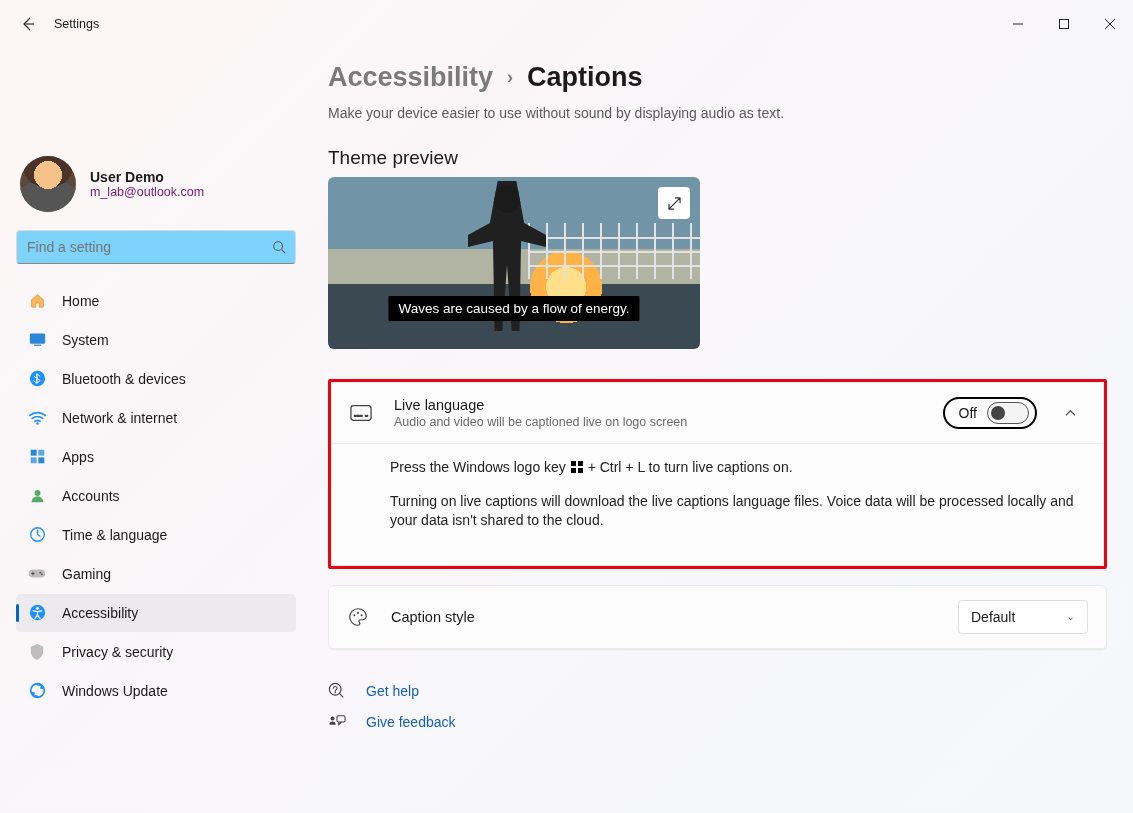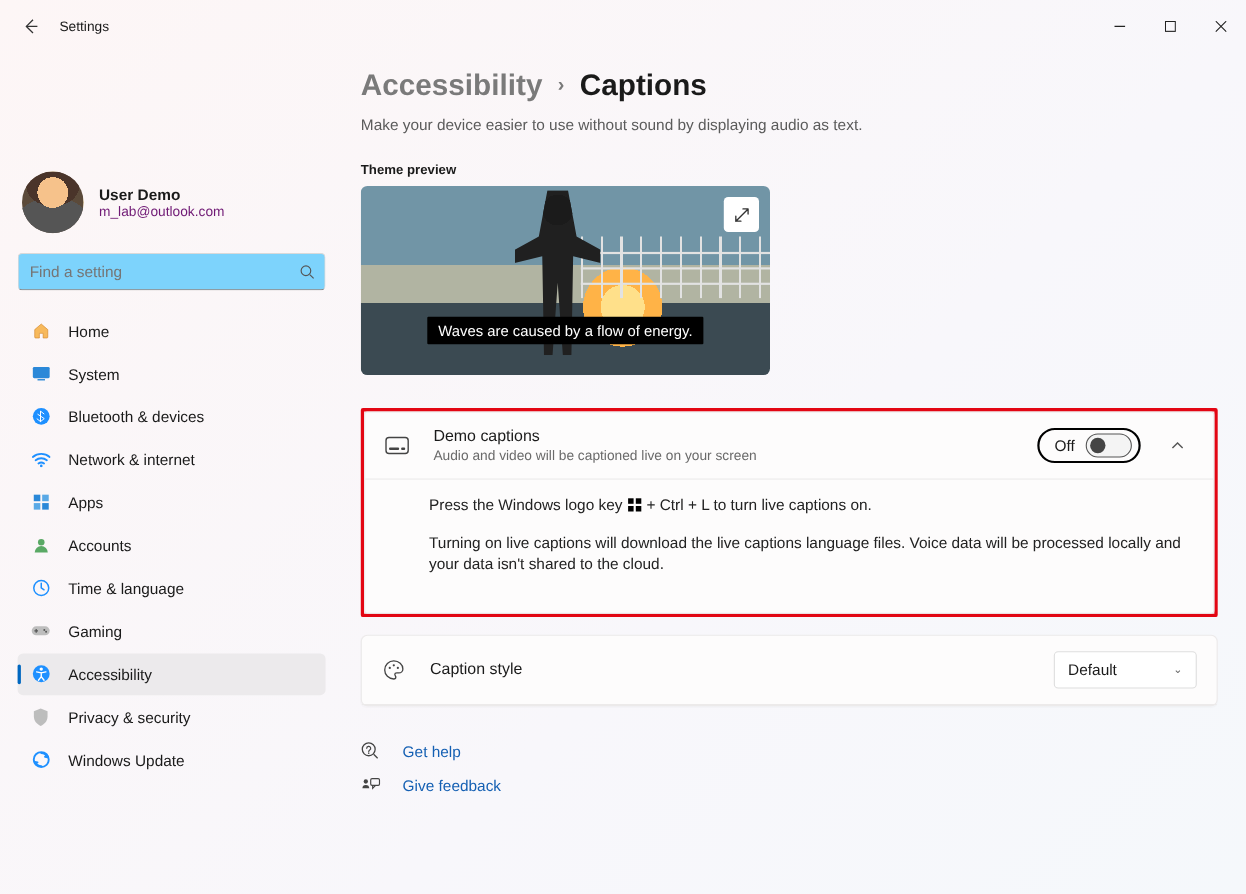--- a/index.html
+++ b/index.html
@@ -135,21 +135,21 @@
   .breadcrumb {
     display:flex; align-items:center; gap:14px;
     font-size: 27px;
     font-weight: 600;
     margin-bottom: 12px;
   }
   .breadcrumb .parent { color:#7a7a7a; font-weight:600; }
   .breadcrumb .sep { color:#7a7a7a; font-size:18px; }
   .subtitle { color:#5b5b5b; font-size:14px; margin-bottom: 26px; }
 
-  .section-label { font-weight:700; font-size:12px; margin-bottom:8px; }
+  .section-label { font-weight:400; font-size:19px; margin-bottom:8px; }
 
   .preview {
     position: relative;
     width: 372px; height: 172px;
     border-radius: 6px;
     overflow:hidden;
     background:
       radial-gradient(circle at 64% 64%, #ffe08a 0 20px, #ffb347 20px 36px, transparent 36px),
       linear-gradient(180deg,#7195a6 0 42%, #b1b4a2 42% 62%, #3b4a52 62% 100%);
     margin-bottom: 30px;
@@ -450,22 +450,22 @@
         <div class="card" style="border-radius:3px;">
           <div class="row1">
             <span class="lead-icon">
               <svg width="22" height="18" viewBox="0 0 24 18">
                   <rect x="1" y="1" width="22" height="16" rx="3" fill="none" stroke="#444" stroke-width="1.4"></rect>
                   <rect x="4" y="11" width="10" height="2.4" rx="1" fill="#444"></rect>
                   <rect x="16" y="11" width="4" height="2.4" rx="1" fill="#444"></rect>
                 </svg>
             </span>
             <div class="texts">
-              <div class="title">Demo captions</div>
-              <div class="desc">Audio and video will be captioned live on your screen</div>
+              <div class="title">Live language</div>
+              <div class="desc">Audio and video will be captioned live on logo screen</div>
             </div>
             <div class="pill-outline">
               <div class="toggle-wrap">
                 <span class="toggle-label">Off</span>
                 <span class="toggle"></span>
               </div>
             </div>
             <span class="chev">
               <svg width="13" height="13" viewBox="0 0 14 14">
                   <path d="M2 9l5-5 5 5" fill="none" stroke="#555" stroke-width="1.4"></path>

